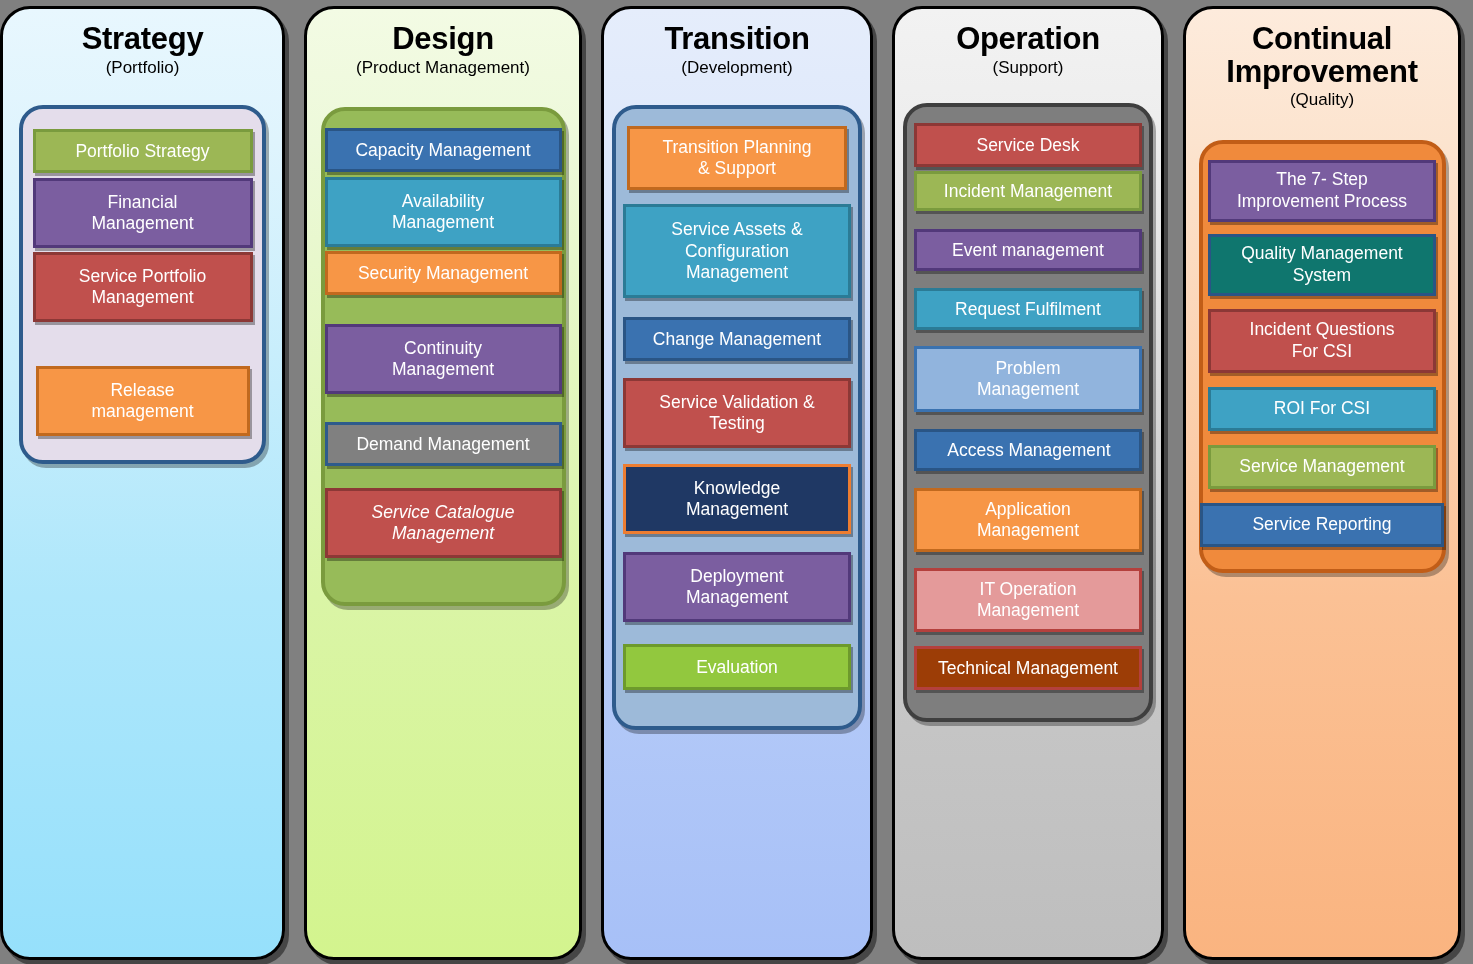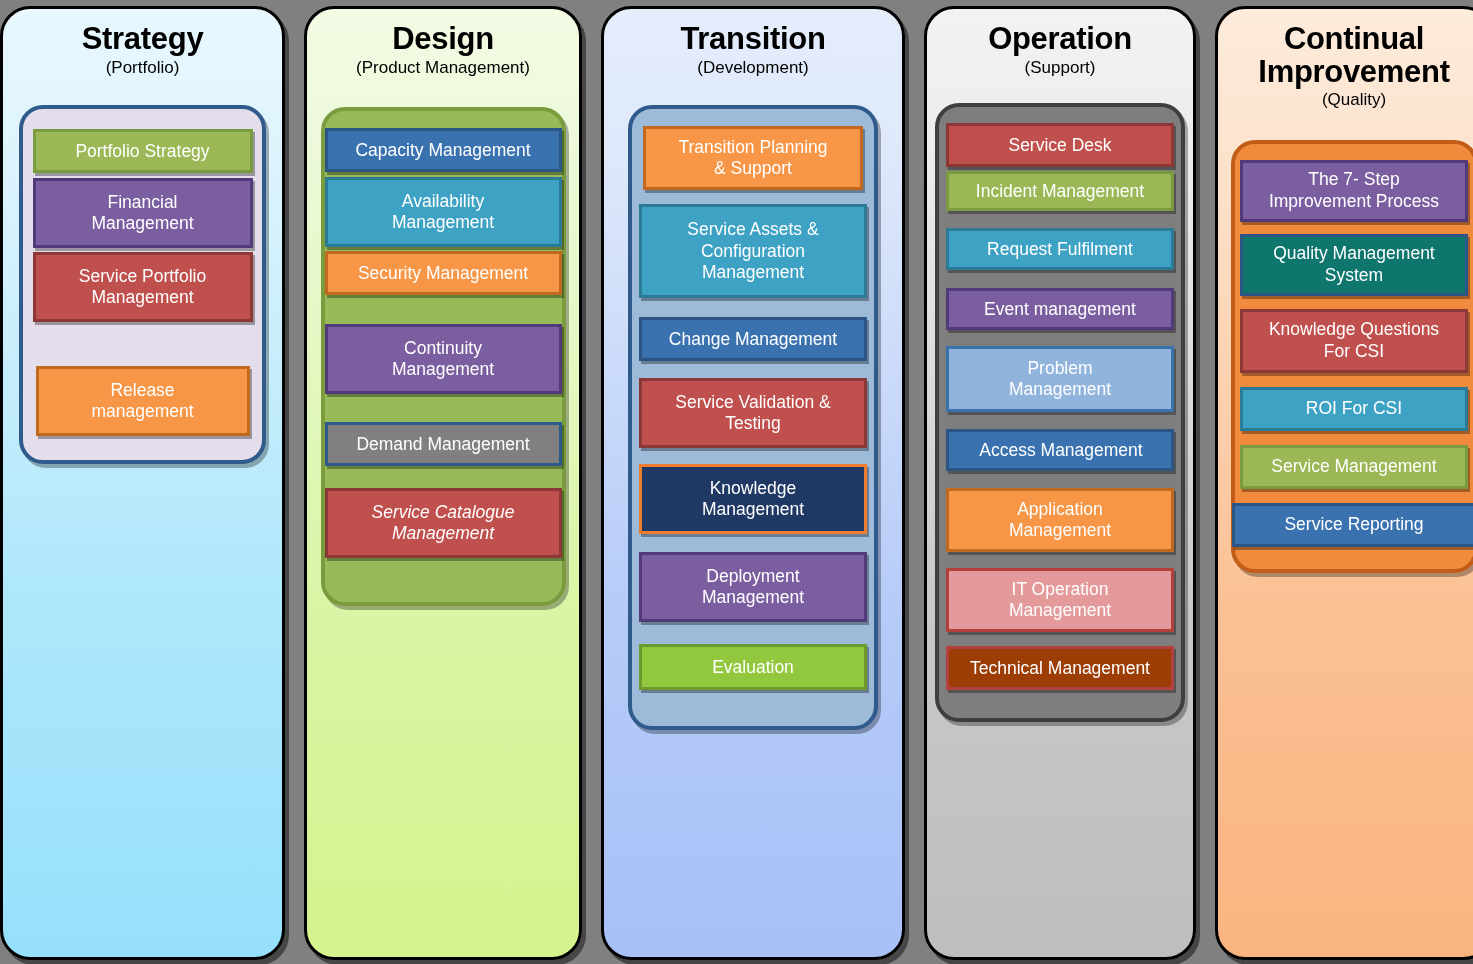--- a/index.html
+++ b/index.html
@@ -79,21 +79,21 @@
     border-style: solid;
     box-shadow: 2px 3px 0px rgba(0,0,0,0.33);
     padding: 2px 6px;
   }
 
   
   .c-strategy { width: 285px; height: 954px;
     background: linear-gradient(to bottom, #E8F7FE 0%, #DFF4FD 14%, #AEE7FB 62%, #96E0FB 100%); }
   .c-design { width: 278px; height: 954px;
     background: linear-gradient(to bottom, #F3FBE4 0%, #EDF9DA 14%, #DAF5A6 62%, #D3F48E 100%); }
-  .c-transition { width: 304px; height: 954px;
+  .c-transition { width: 272px; height: 954px;
     background: linear-gradient(to bottom, #E5EDFB 0%, #DFE9FB 14%, #B7CCF8 62%, #A7C0F7 100%); }
   .c-operation { width: 272px; height: 954px;
     background: linear-gradient(to bottom, #F2F2F2 0%, #EDEDED 14%, #C9C9C9 62%, #BEBEBE 100%); }
   .c-improve { width: 278px; height: 954px;
     background: linear-gradient(to bottom, #FDEBDC 0%, #FCE4CF 14%, #FBC195 62%, #FAB480 100%); }
 
   
   .i-strategy { width: 247px; margin-top: 28px; padding: 20px 0 24px 0;
     background: #E4DDEB; border: 4px solid #2E5B8C; }
   .i-design   { width: 245px; margin-top: 30px; padding: 17px 0 44px 0;
@@ -215,25 +215,25 @@
       <div class="col-sub">(Support)</div>
     </div>
     <div class="inner i-operation">
       <div class="stack">
           <div class="box" style="width: 228px; height: 44px; background: rgb(192, 80, 77); border-color: rgb(140, 56, 54); border-width: 3px; margin-top: 0px;">
             <span style="white-space: pre-line;">Service Desk</span>
           </div>
           <div class="box" style="width: 228px; height: 40px; background: rgb(156, 183, 85); border-color: rgb(122, 155, 62); border-width: 3px; margin-top: 4px;">
             <span style="white-space: pre-line;">Incident Management</span>
           </div>
+          <div class="box" style="width: 228px; height: 42px; background: rgb(123, 94, 160); border-color: rgb(82, 57, 122); border-width: 3px; margin-top: 18px;">
+            <span style="white-space: pre-line;">Event management</span>
+          </div>
           <div class="box" style="width: 228px; height: 42px; background: rgb(62, 162, 196); border-color: rgb(43, 123, 150); border-width: 3px; margin-top: 17px;">
             <span style="white-space: pre-line;">Request Fulfilment</span>
-          </div>
-          <div class="box" style="width: 228px; height: 42px; background: rgb(123, 94, 160); border-color: rgb(82, 57, 122); border-width: 3px; margin-top: 18px;">
-            <span style="white-space: pre-line;">Event management</span>
           </div>
           <div class="box" style="width: 228px; height: 66px; background: rgb(145, 180, 221); border-color: rgb(58, 114, 176); border-width: 3px; margin-top: 16px;">
             <span style="white-space: pre-line;">Problem
 Management</span>
           </div>
           <div class="box" style="width: 228px; height: 42px; background: rgb(58, 114, 176); border-color: rgb(42, 85, 133); border-width: 3px; margin-top: 17px; padding-left: 8px;">
             <span style="white-space: pre-line;">Access Management</span>
           </div>
           <div class="box" style="width: 228px; height: 64px; background: rgb(247, 150, 70); border-color: rgb(193, 105, 30); border-width: 3px; margin-top: 17px;">
             <span style="white-space: pre-line;">Application
@@ -259,21 +259,21 @@
       <div class="stack">
           <div class="box" style="width: 228px; height: 62px; background: rgb(123, 94, 160); border-color: rgb(82, 57, 122); border-width: 3px; margin-top: 0px;">
             <span style="white-space: pre-line;">The 7- Step
 Improvement Process</span>
           </div>
           <div class="box" style="width: 228px; height: 62px; background: #0f766e; border-color: rgb(42, 85, 133); border-width: 3px; margin-top: 12px;">
             <span style="white-space: pre-line;">Quality Management
 System</span>
           </div>
           <div class="box" style="width: 228px; height: 64px; background: rgb(192, 80, 77); border-color: rgb(140, 56, 54); border-width: 3px; margin-top: 13px;">
-            <span style="white-space: pre-line;">Knowledge Questions
+            <span style="white-space: pre-line;">Incident Questions
 For CSI</span>
           </div>
           <div class="box" style="width: 228px; height: 44px; background: rgb(62, 162, 196); border-color: rgb(43, 123, 150); border-width: 3px; margin-top: 14px;">
             <span style="white-space: pre-line;">ROI For CSI</span>
           </div>
           <div class="box" style="width: 228px; height: 44px; background: rgb(156, 183, 85); border-color: rgb(122, 155, 62); border-width: 3px; margin-top: 14px;">
             <span style="white-space: pre-line;">Service Management</span>
           </div>
           <div class="box" style="width: 244px; height: 44px; background: rgb(58, 114, 176); border-color: rgb(42, 85, 133); border-width: 3px; margin-top: 14px; text-align: right;">
             <span style="white-space: pre-line;">Service Reporting</span>

